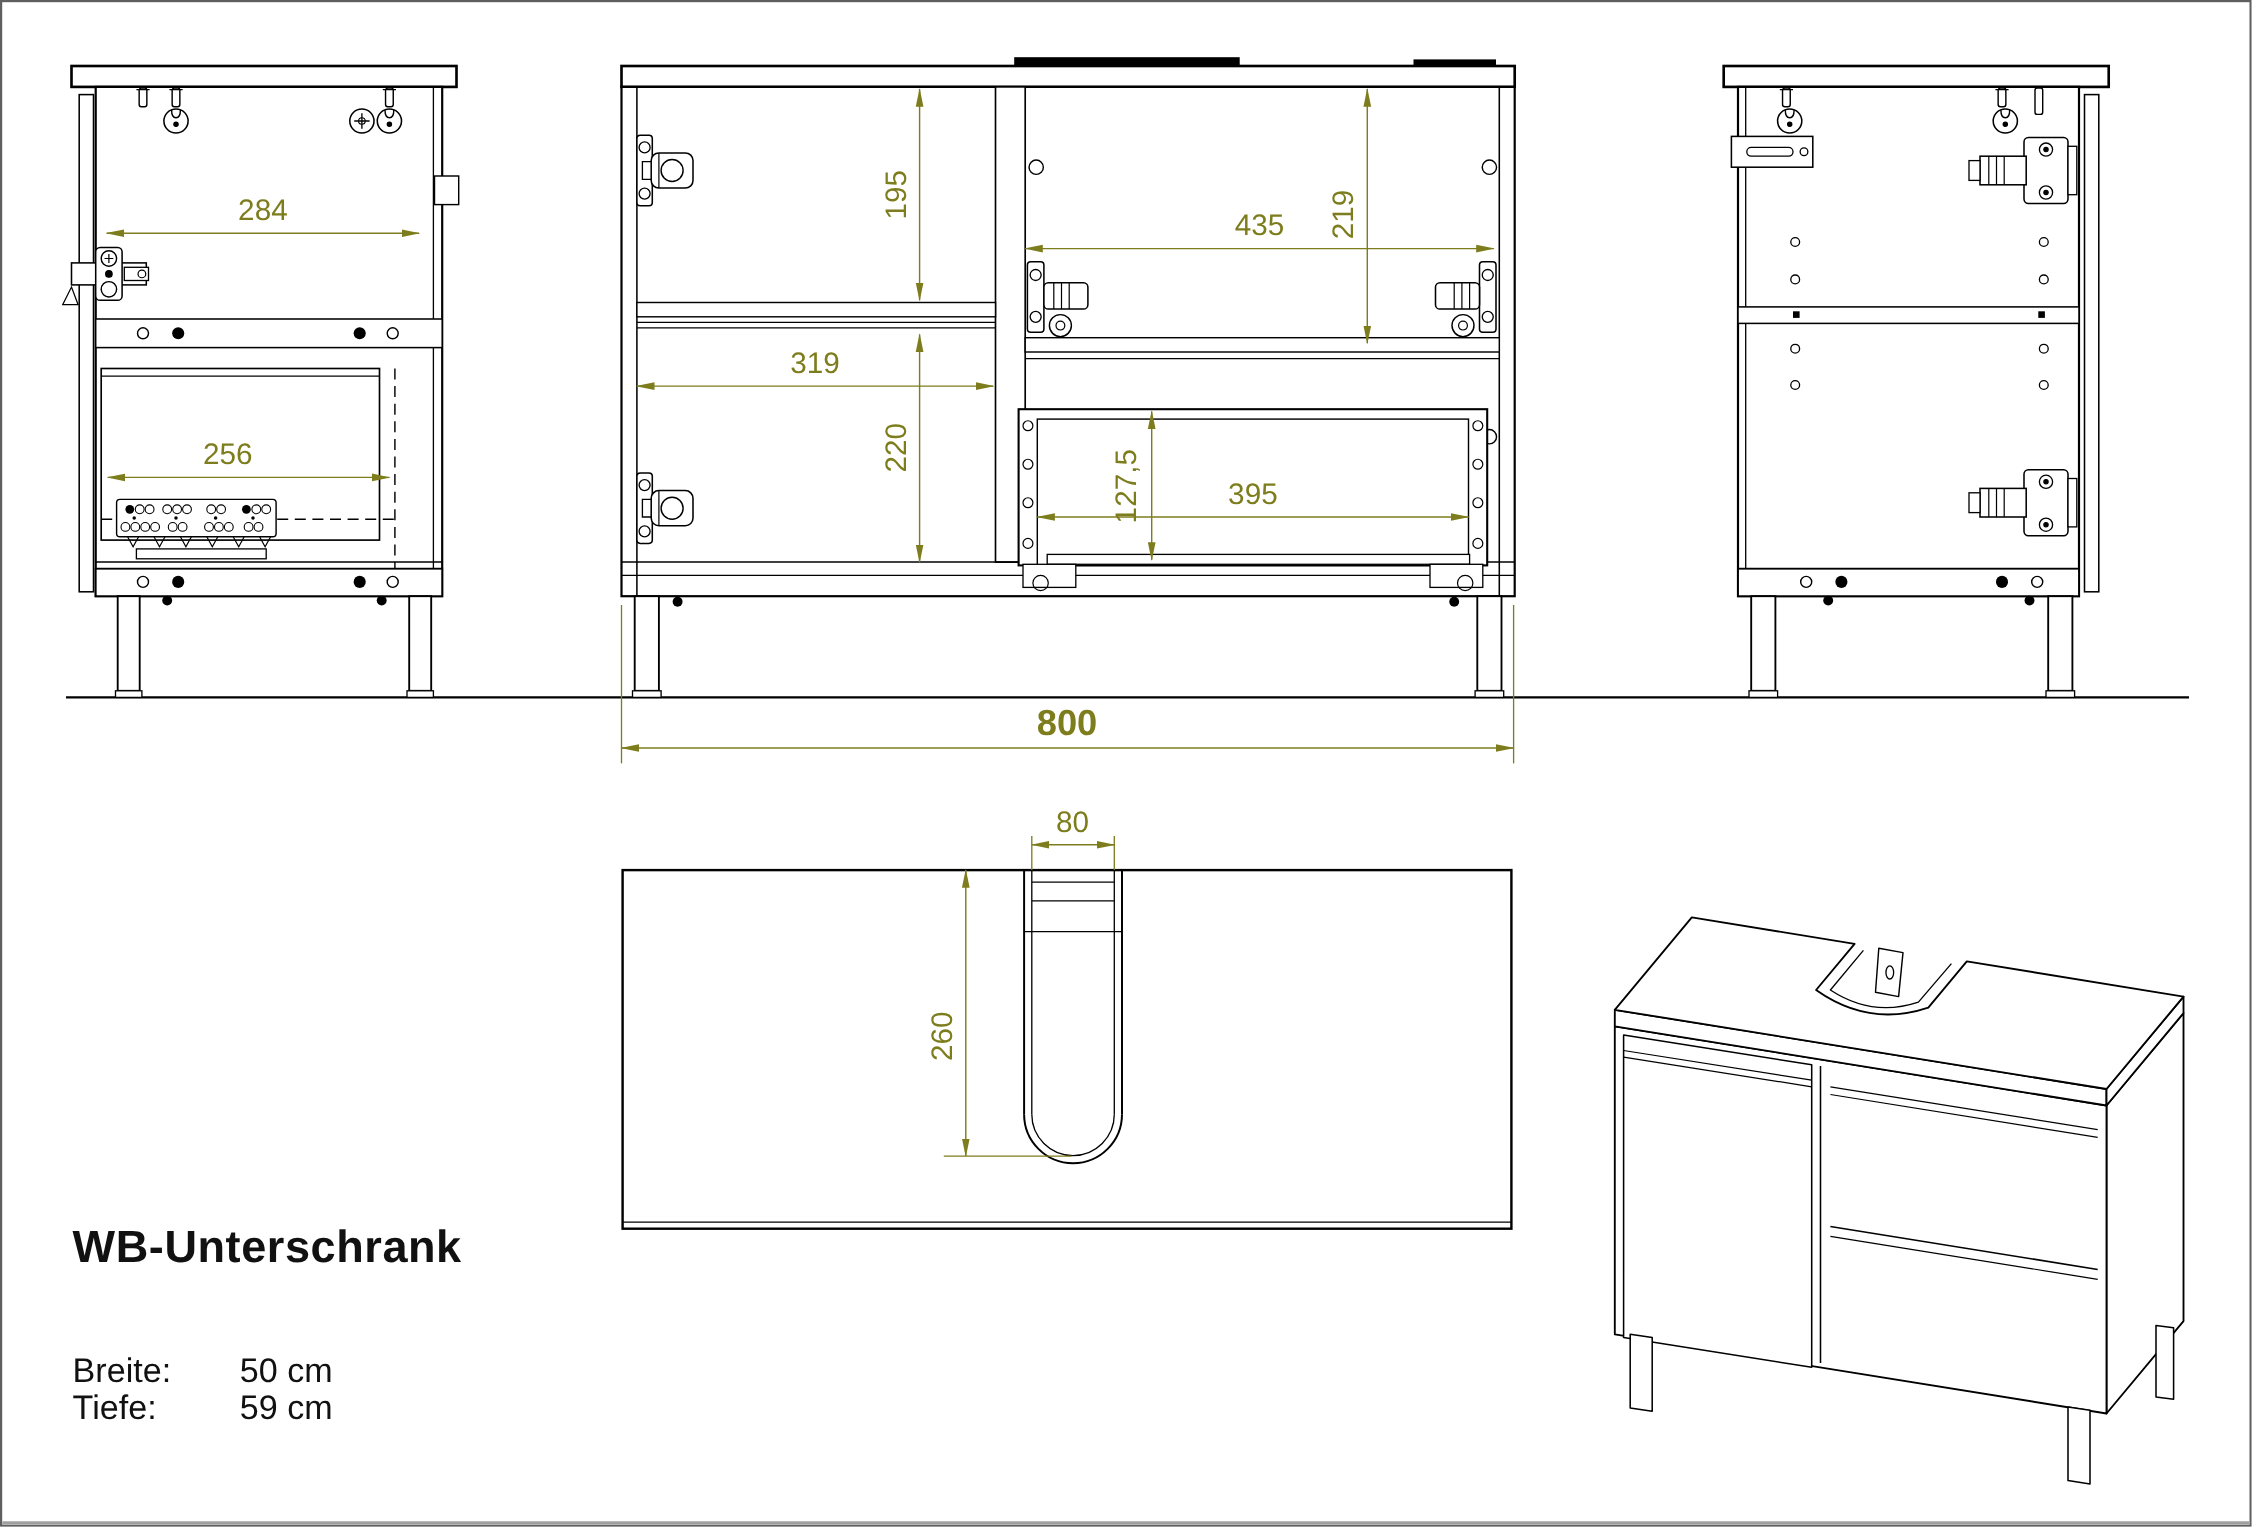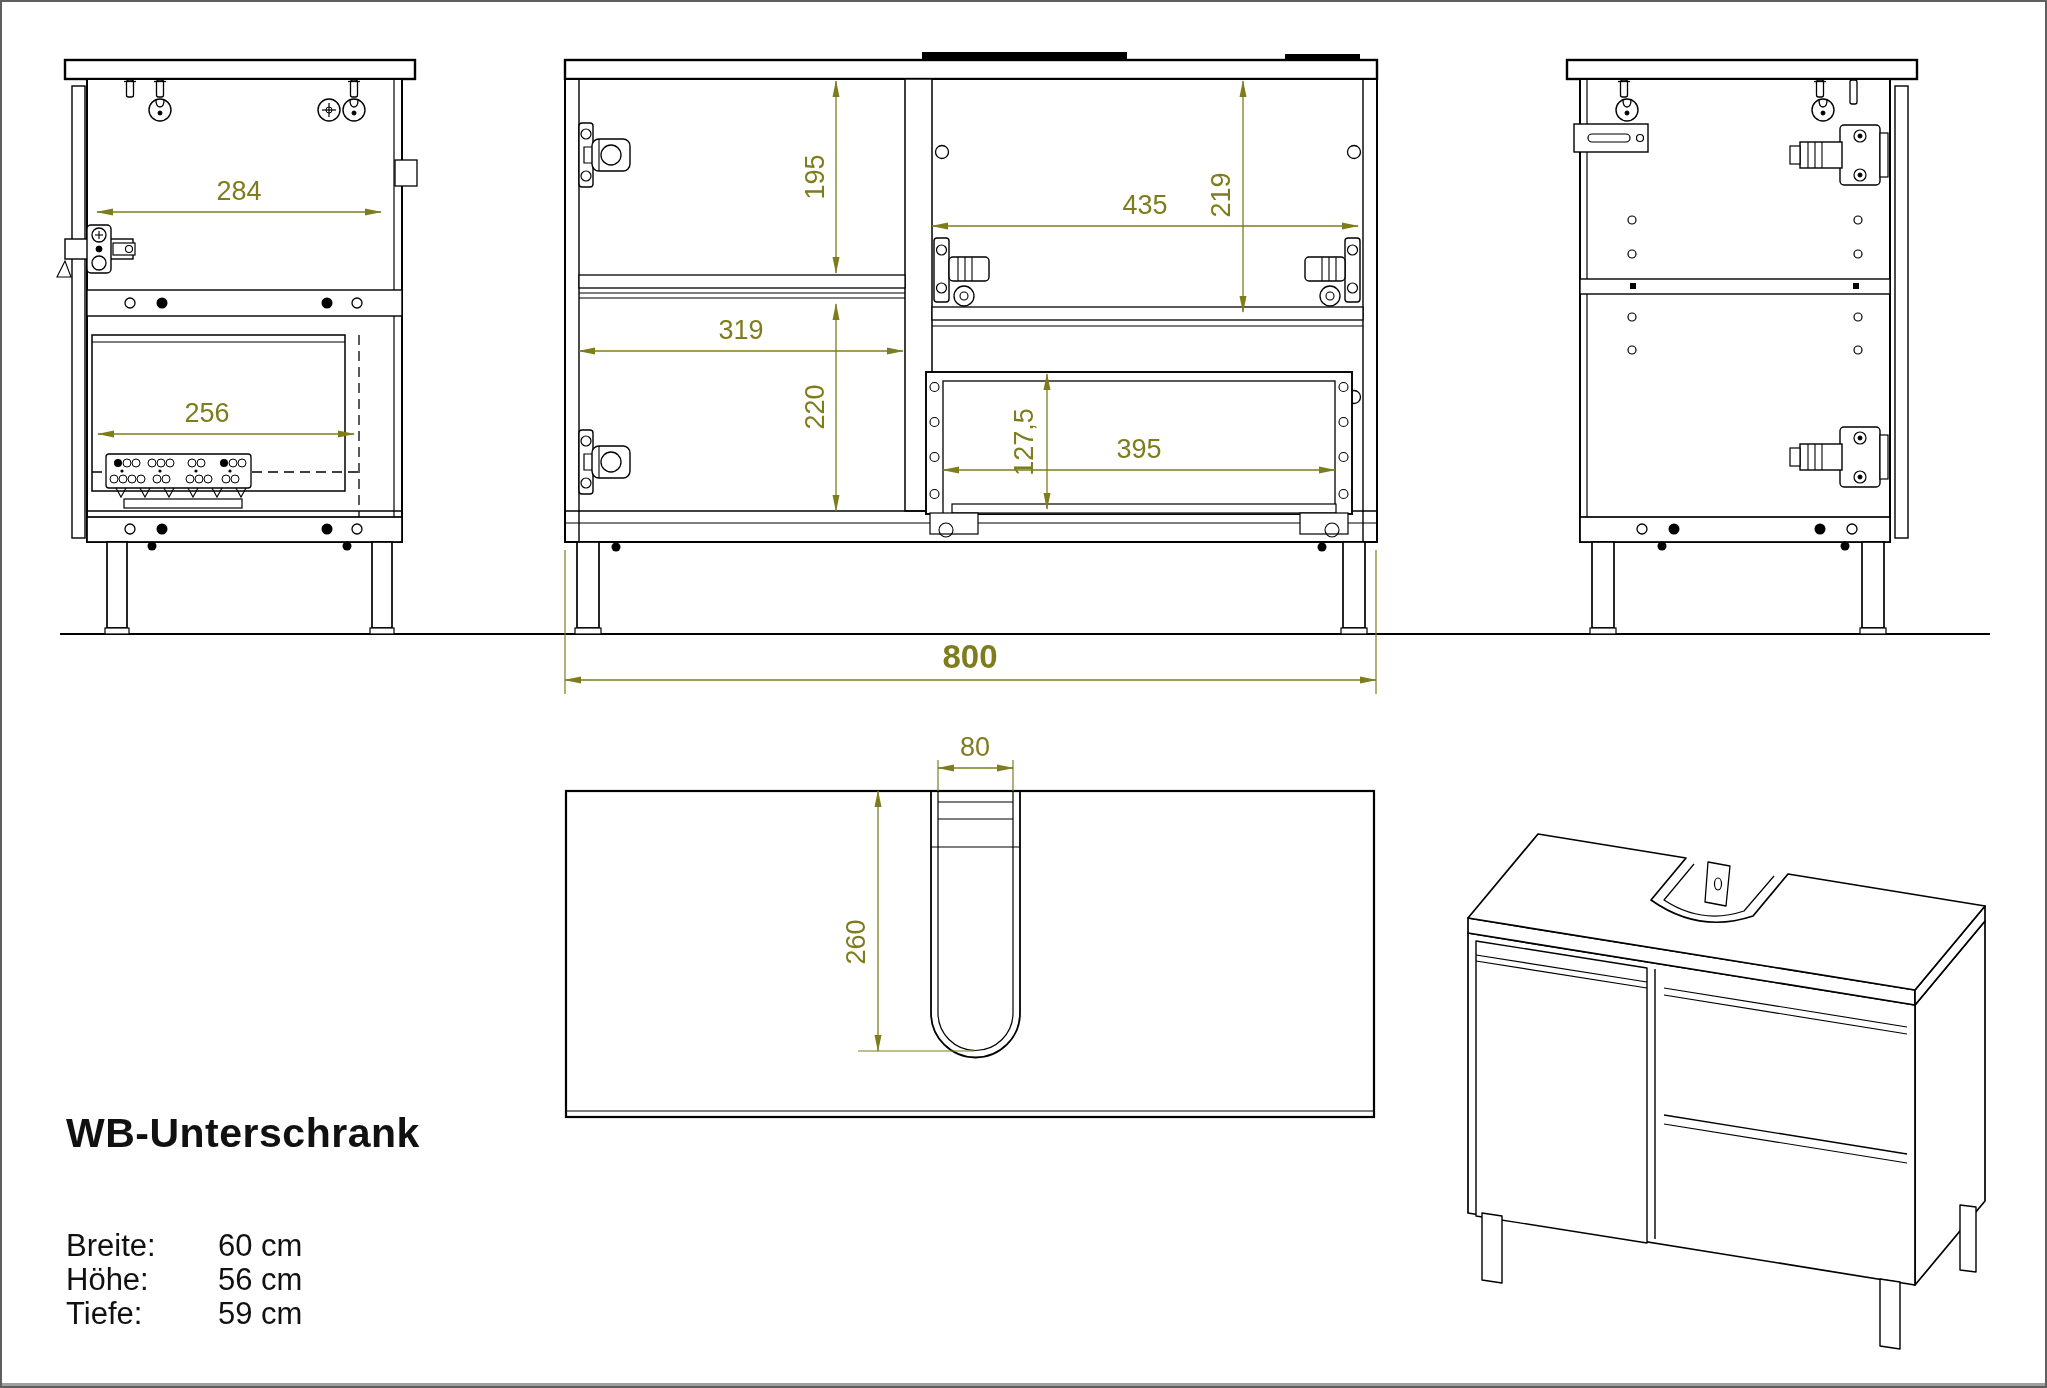--- a/index.html
+++ b/index.html
@@ -361,25 +361,21 @@
     <path d="M1878,1277 L1898,1280 L1898,1347 L1878,1344 Z" stroke-width="1.4"></path>
     <path d="M1958,1203 L1974,1205 L1974,1270 L1958,1268 Z" stroke-width="1.4"></path>
   </g>
 </svg>
 
   <div class="titleblock">
     <div class="title">WB-Unterschrank</div>
     <div class="specs">
       <div class="row">
         <span class="lbl">Breite:</span>
-        <span class="val">60 cm</span>
-      </div>
-      <div class="row">
-        <span class="lbl">Höhe:</span>
-        <span class="val">56 cm</span>
+        <span class="val">50 cm</span>
       </div>
       <div class="row">
         <span class="lbl">Tiefe:</span>
         <span class="val">59 cm</span>
       </div>
     </div>
   </div>
 </div>
 
 </body></html>

